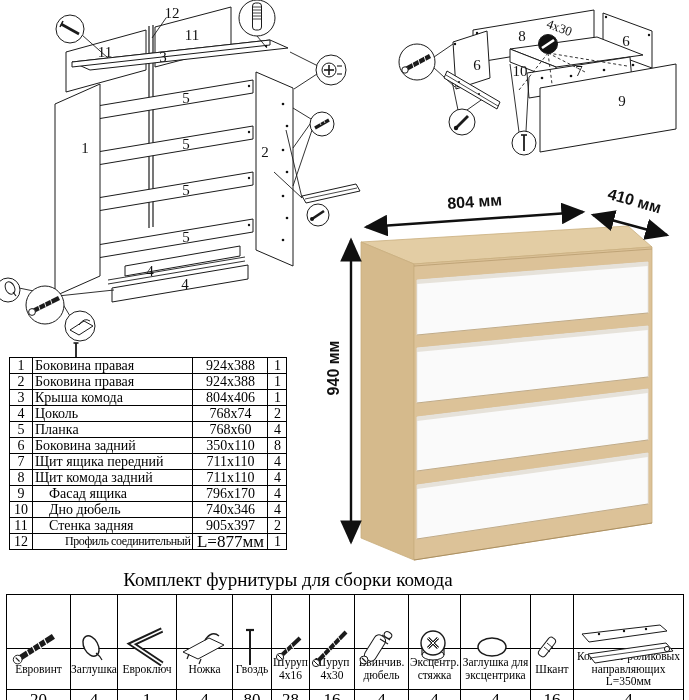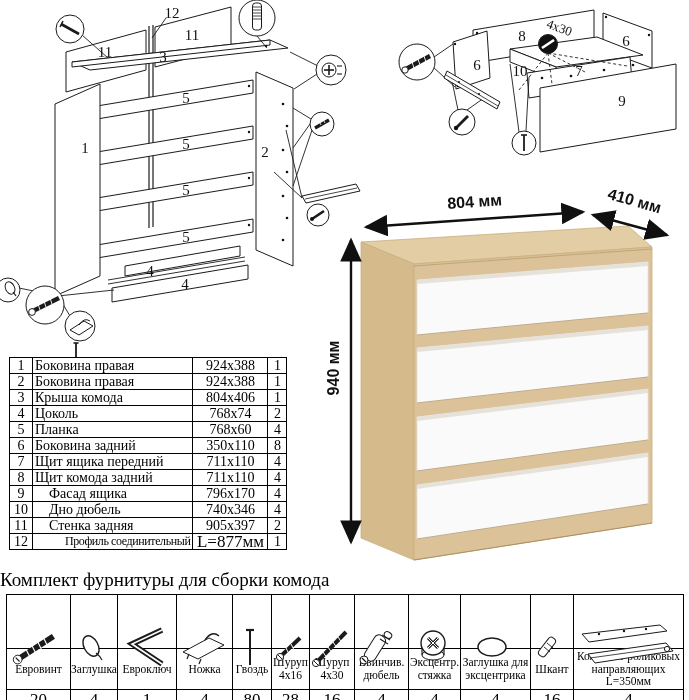--- a/index.html
+++ b/index.html
@@ -18,21 +18,21 @@
   .parts { left:9px; top:357px; table-layout:fixed; }
   .parts td { border:1.4px solid #000; font-size:14px; height:16px; line-height:15px; padding:0 2px; overflow:hidden; white-space:nowrap; }
   .parts .c-num  { text-align:center; padding:0; }
   .parts .c-size { text-align:center; }
   .parts .c-qty  { text-align:center; padding:0; }
   .parts .indent1 td.c-name { }
   .parts .indent2 td.c-name { padding-left:16px; }
   .parts .condensed td.c-name { font-size:12px; letter-spacing:-0.4px;padding-left:32px; }
   .parts .condensed td.c-size { font-size:17px; }
 
-  .kit-title { position:absolute; top:569px; left:0; width:576px; text-align:left; font-size:19px; }
+  .kit-title { position:absolute; top:569px; left:0; width:576px; text-align:center; font-size:19px; }
 
   .hw { left:6px; top:594px; table-layout:fixed; }
   .hw td { border:1.4px solid #000; text-align:center; vertical-align:middle; padding:0; background:#fff; }
   .hw .icon-cell  { height:54px; }
   .hw .label-cell { height:30px; font-size:11.5px; line-height:1.1; white-space:pre-line; padding:1px 0; }
   .hw .qty-cell   { height:22px; font-size:17px; }
 </style>
 </head>
 <body>
 

